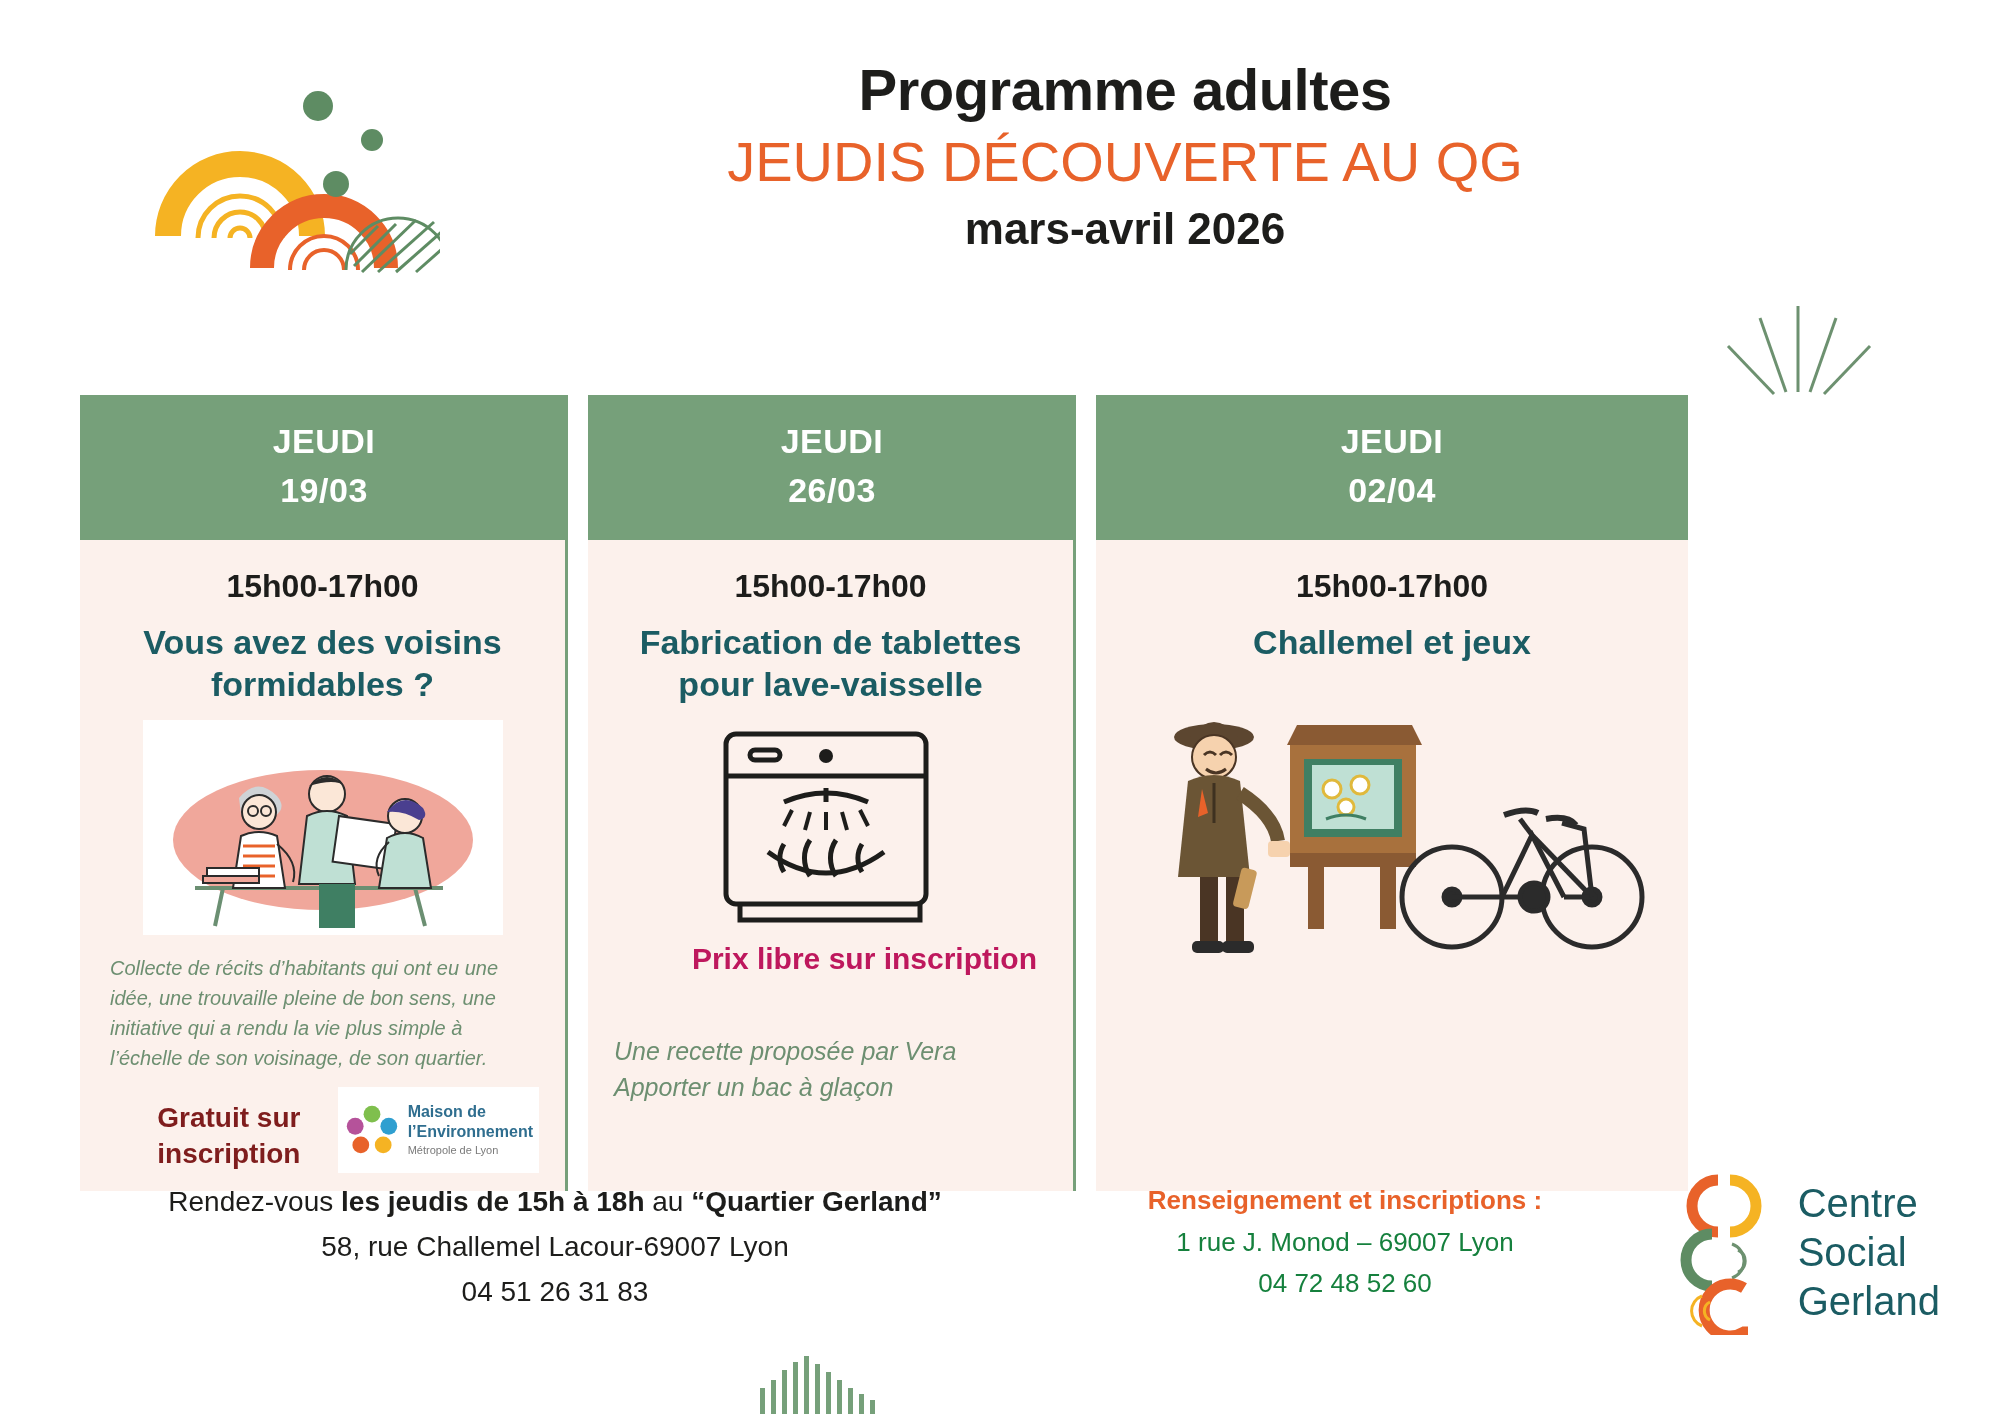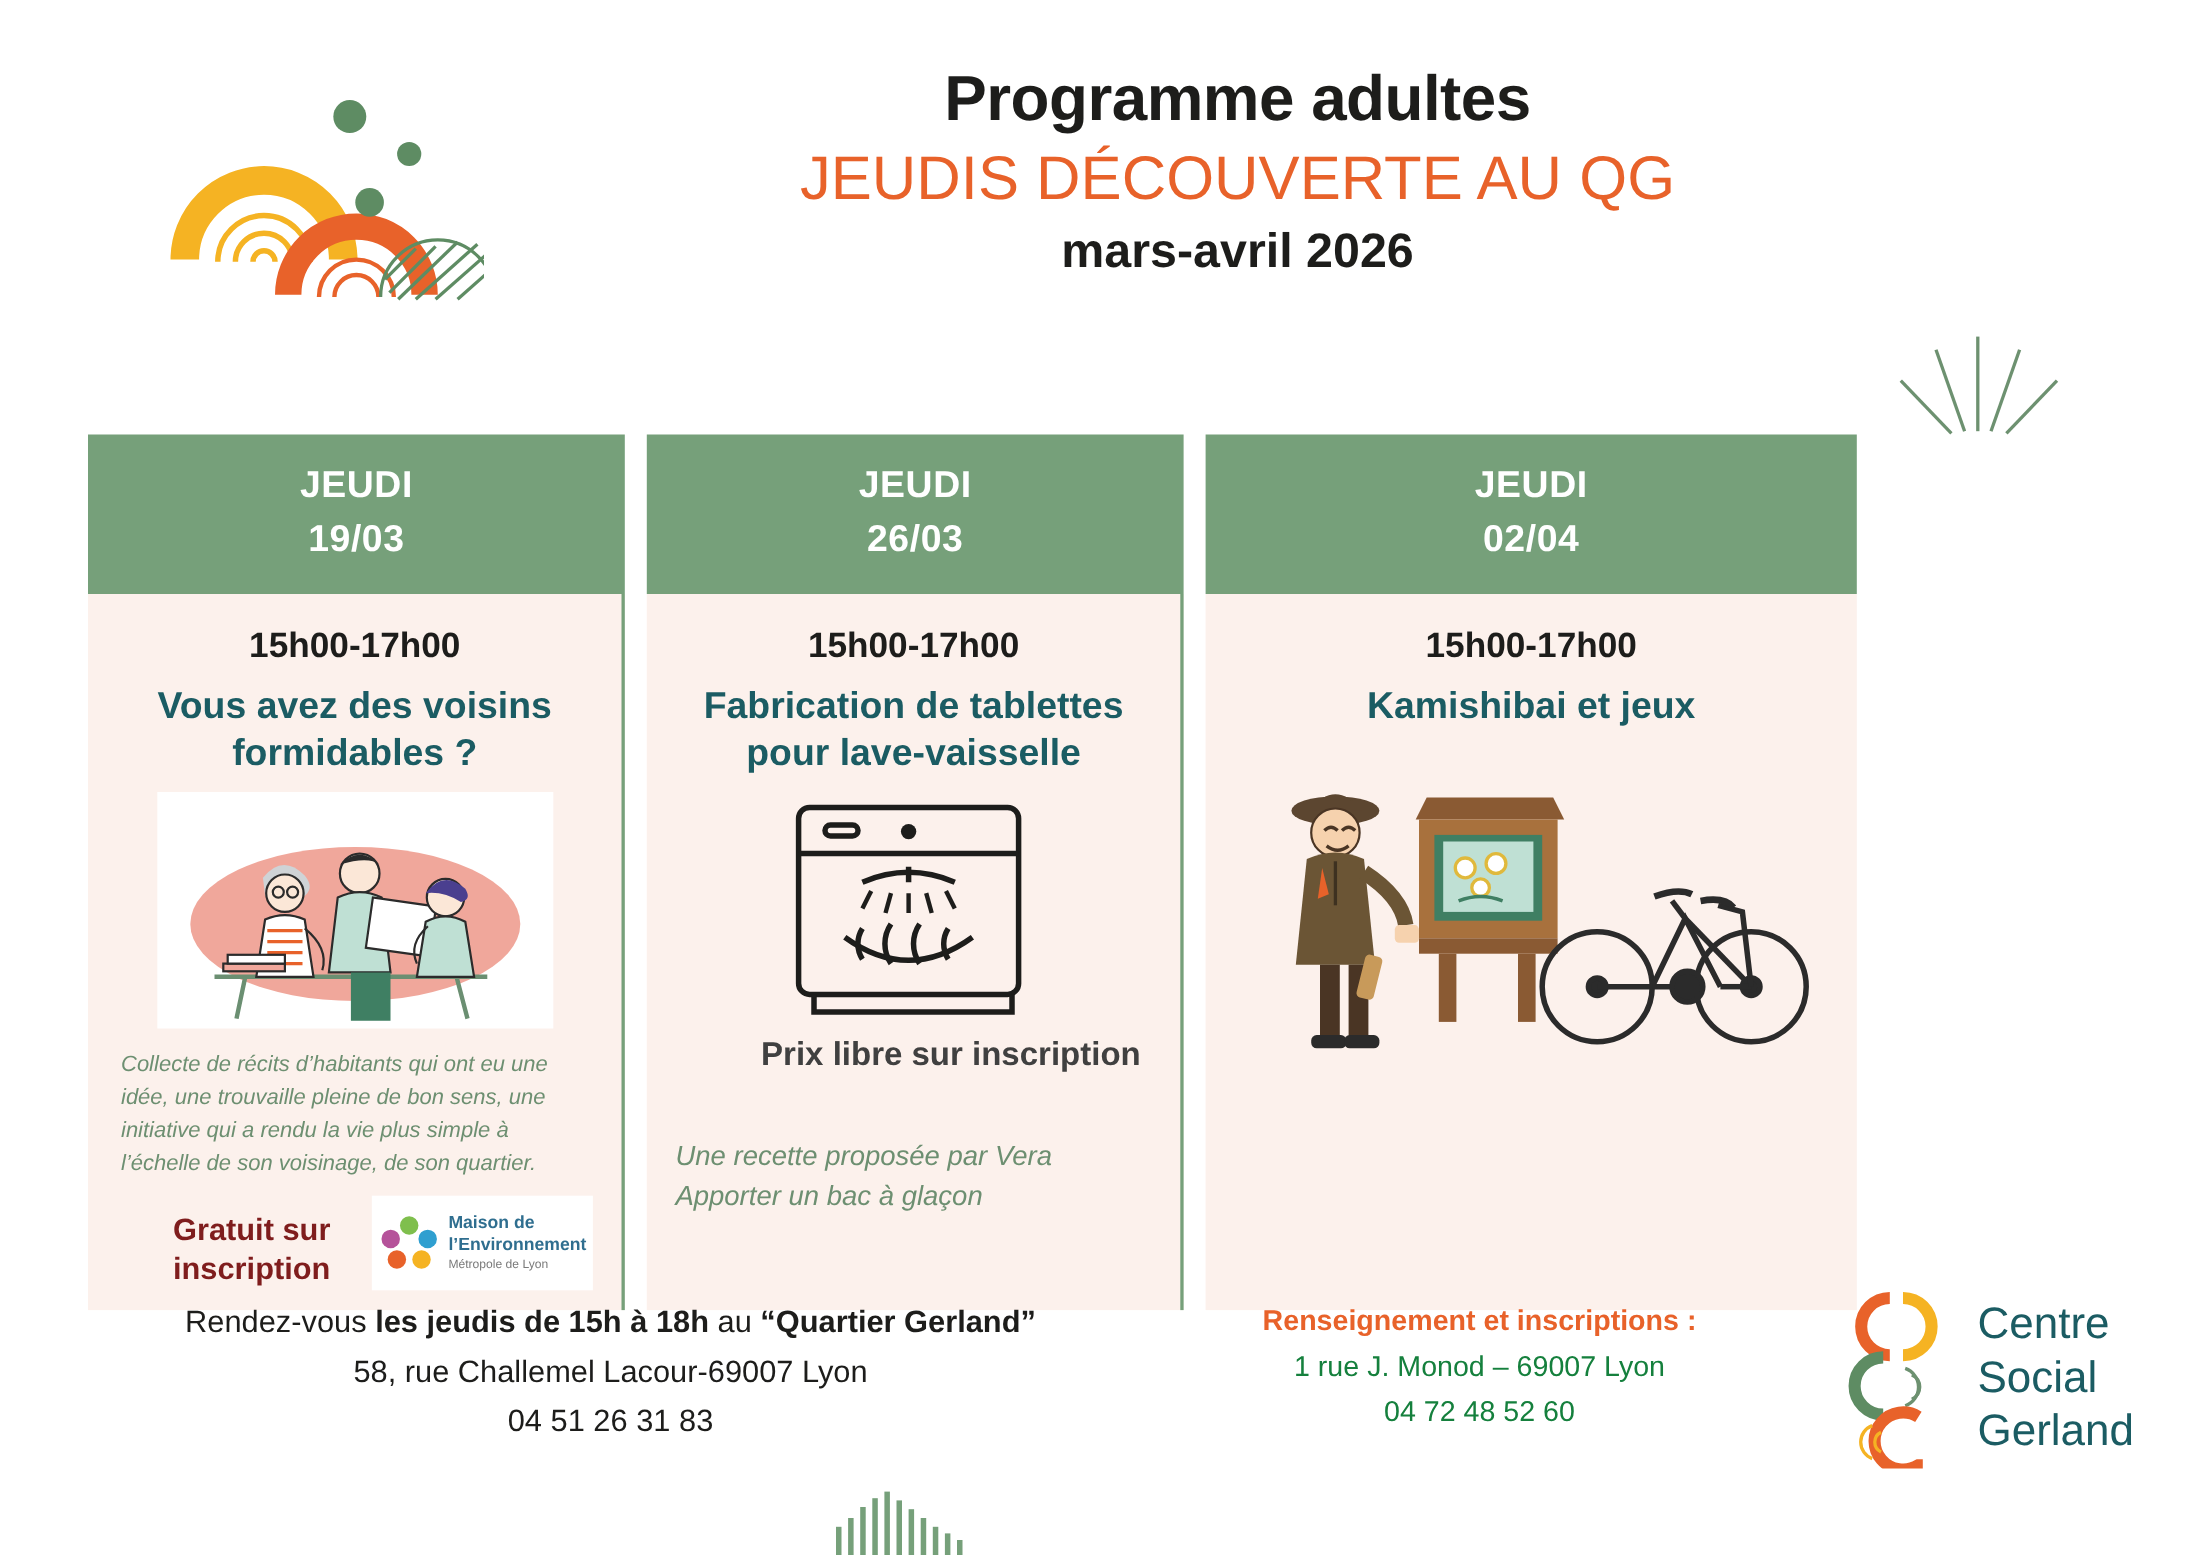--- a/index.html
+++ b/index.html
@@ -118,21 +118,21 @@
   .note {
     font-family: "Liberation Sans", sans-serif;
     font-style: italic;
     font-size: 20px;
     line-height: 1.5;
     color: #6d8f71;
   }
   .price {
     font-size: 30px;
     font-weight: bold;
-    color: #404040;
+    color: #be185d;
     line-height: 1.35;
     text-align: center;
   }
 
   
   .illus1 {
     width: 360px;
     height: 215px;
     margin: 14px auto 0;
     background: #ffffff;
@@ -434,21 +434,21 @@
     </div>
   </div>
 
   <div class="col col-3">
     <div class="col-head">
       <div>JEUDI</div>
       <div>02/04</div>
     </div>
     <div class="col-body">
       <div class="time">15h00-17h00</div>
-      <div class="activity">Kamishibai et jeux</div>
+      <div class="activity">Challemel et jeux</div>
 
       <div class="illus3">
         <svg viewBox="0 0 540 280" width="540" height="280">
 
           <g>
             <path d="M175 40 L290 40 L300 60 L165 60 Z" fill="#8a5a33"></path>
             <rect x="168" y="60" width="126" height="108" fill="#a8713d"></rect>
             <rect x="182" y="74" width="98" height="78" fill="#3f7f63"></rect>
             <rect x="190" y="80" width="82" height="64" fill="#bfe0d4"></rect>
             <circle cx="210" cy="104" r="9" fill="#ffffff" stroke="#e0b93c" stroke-width="3"></circle>

